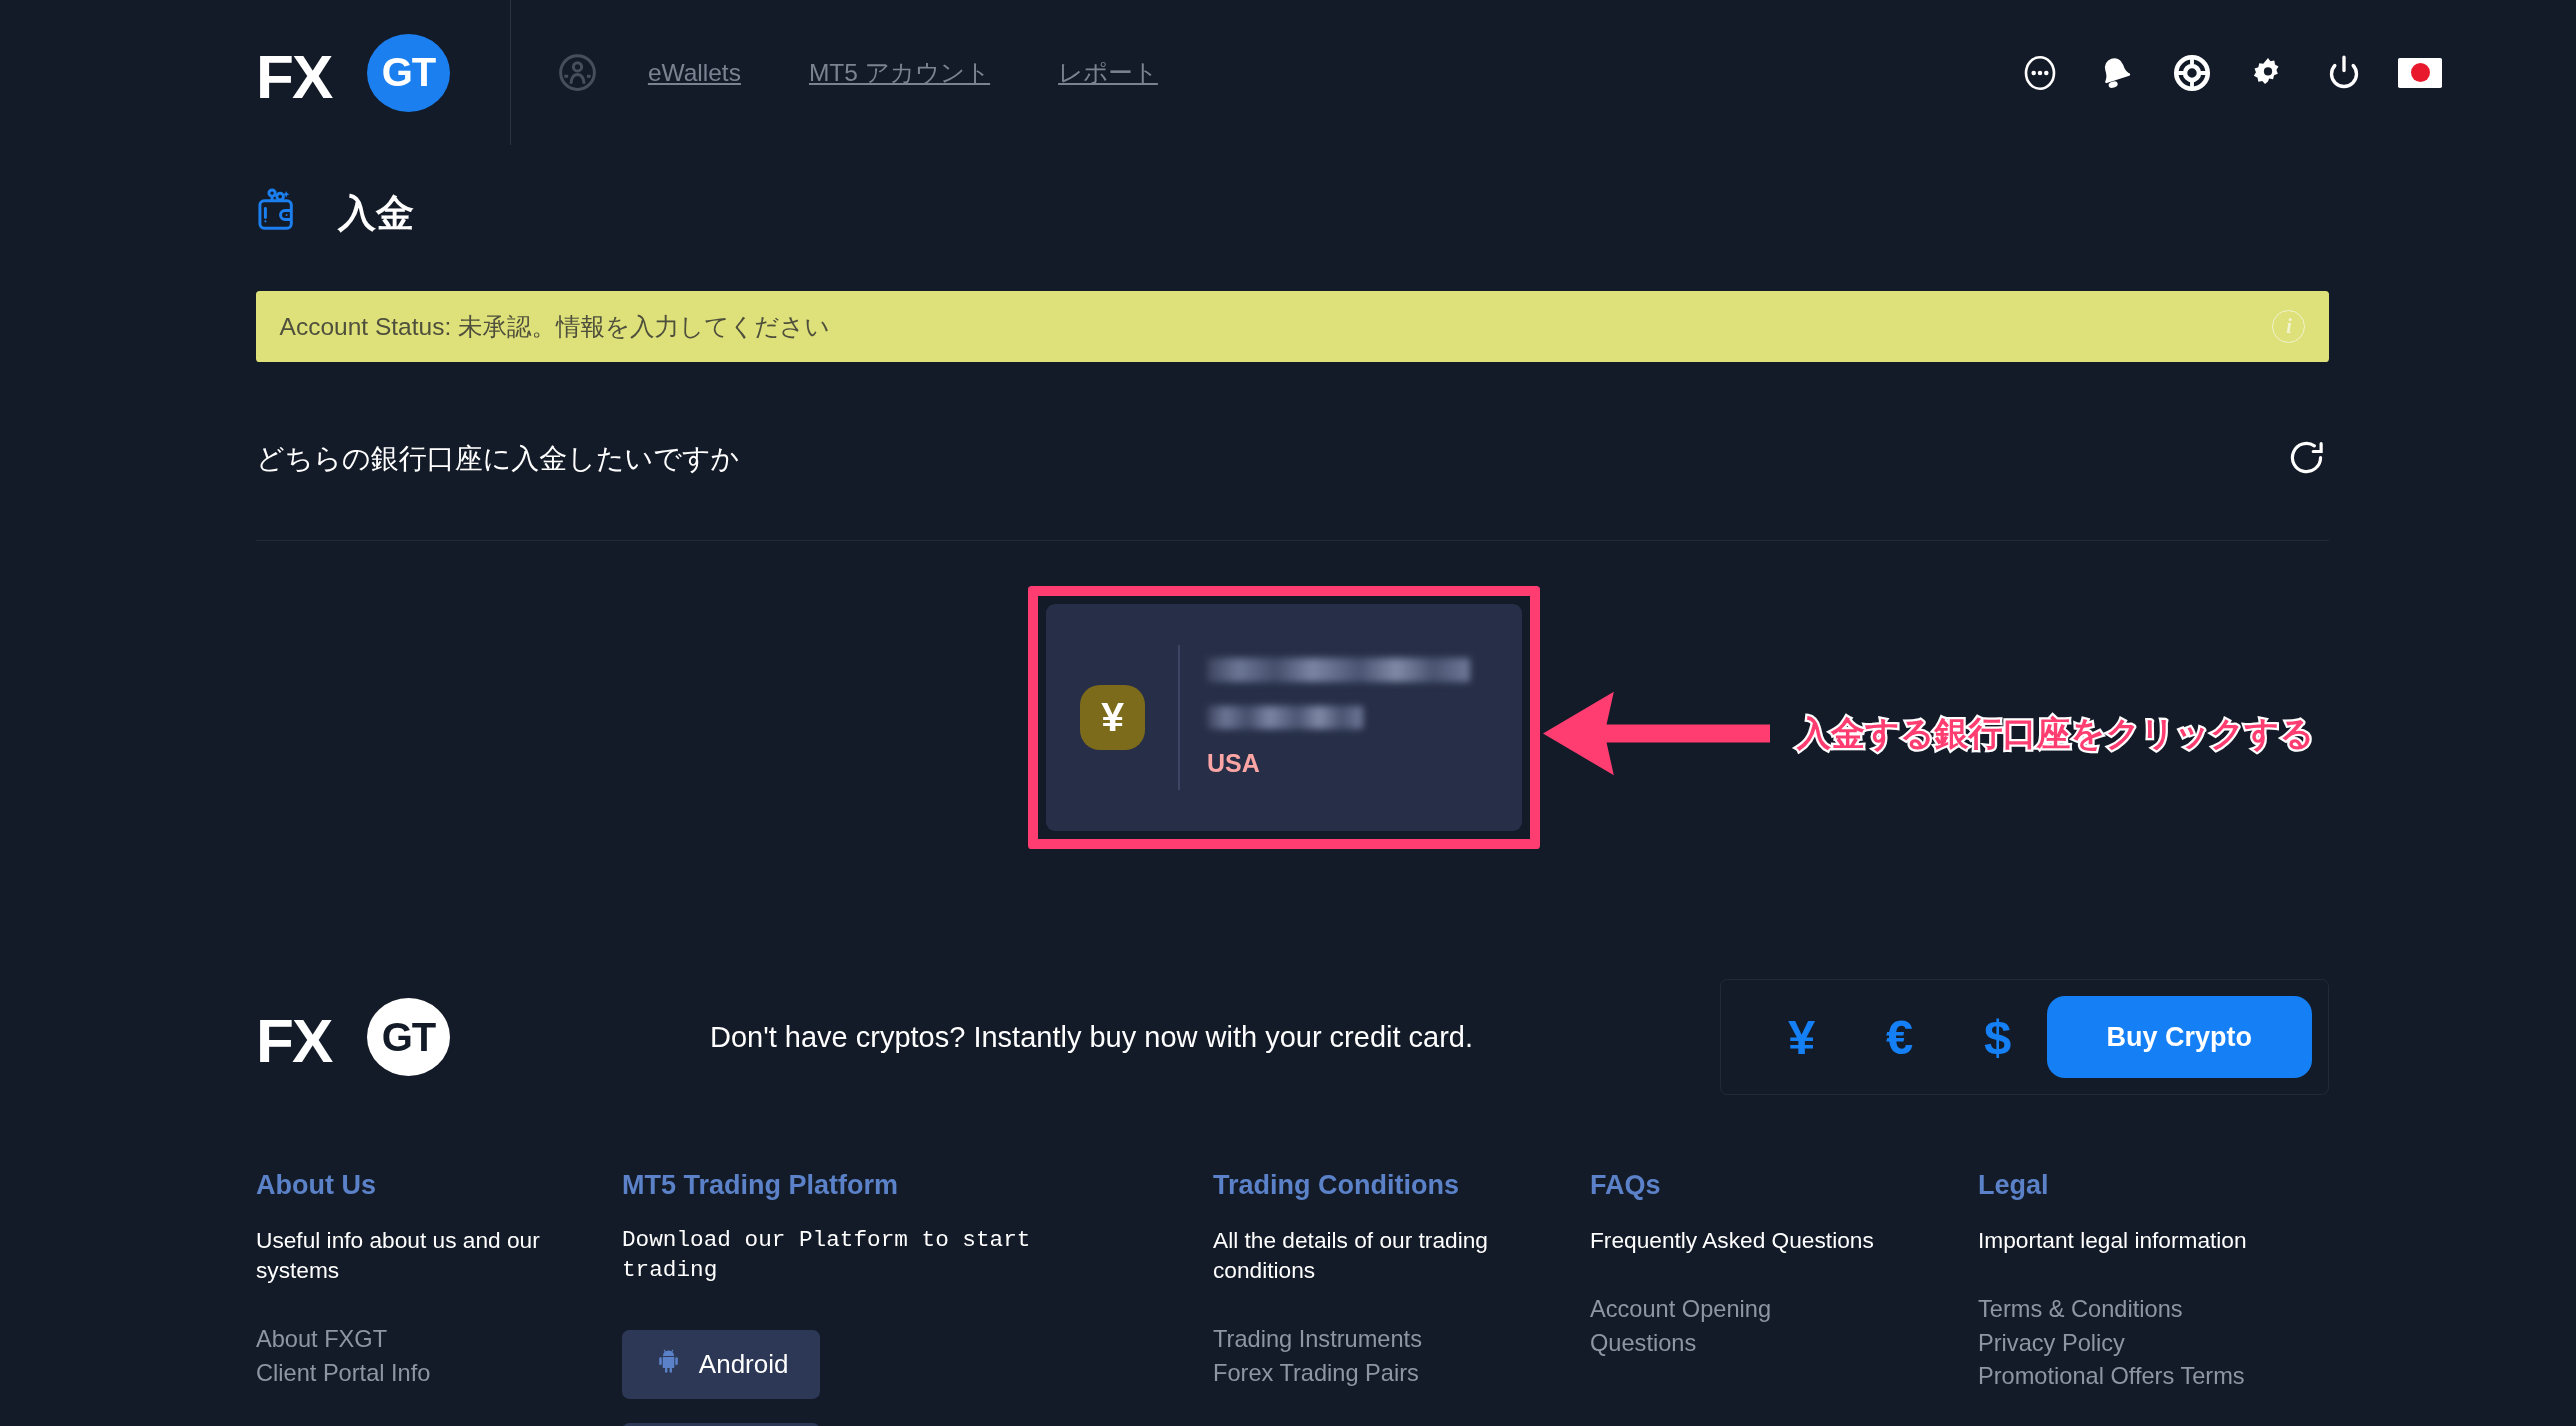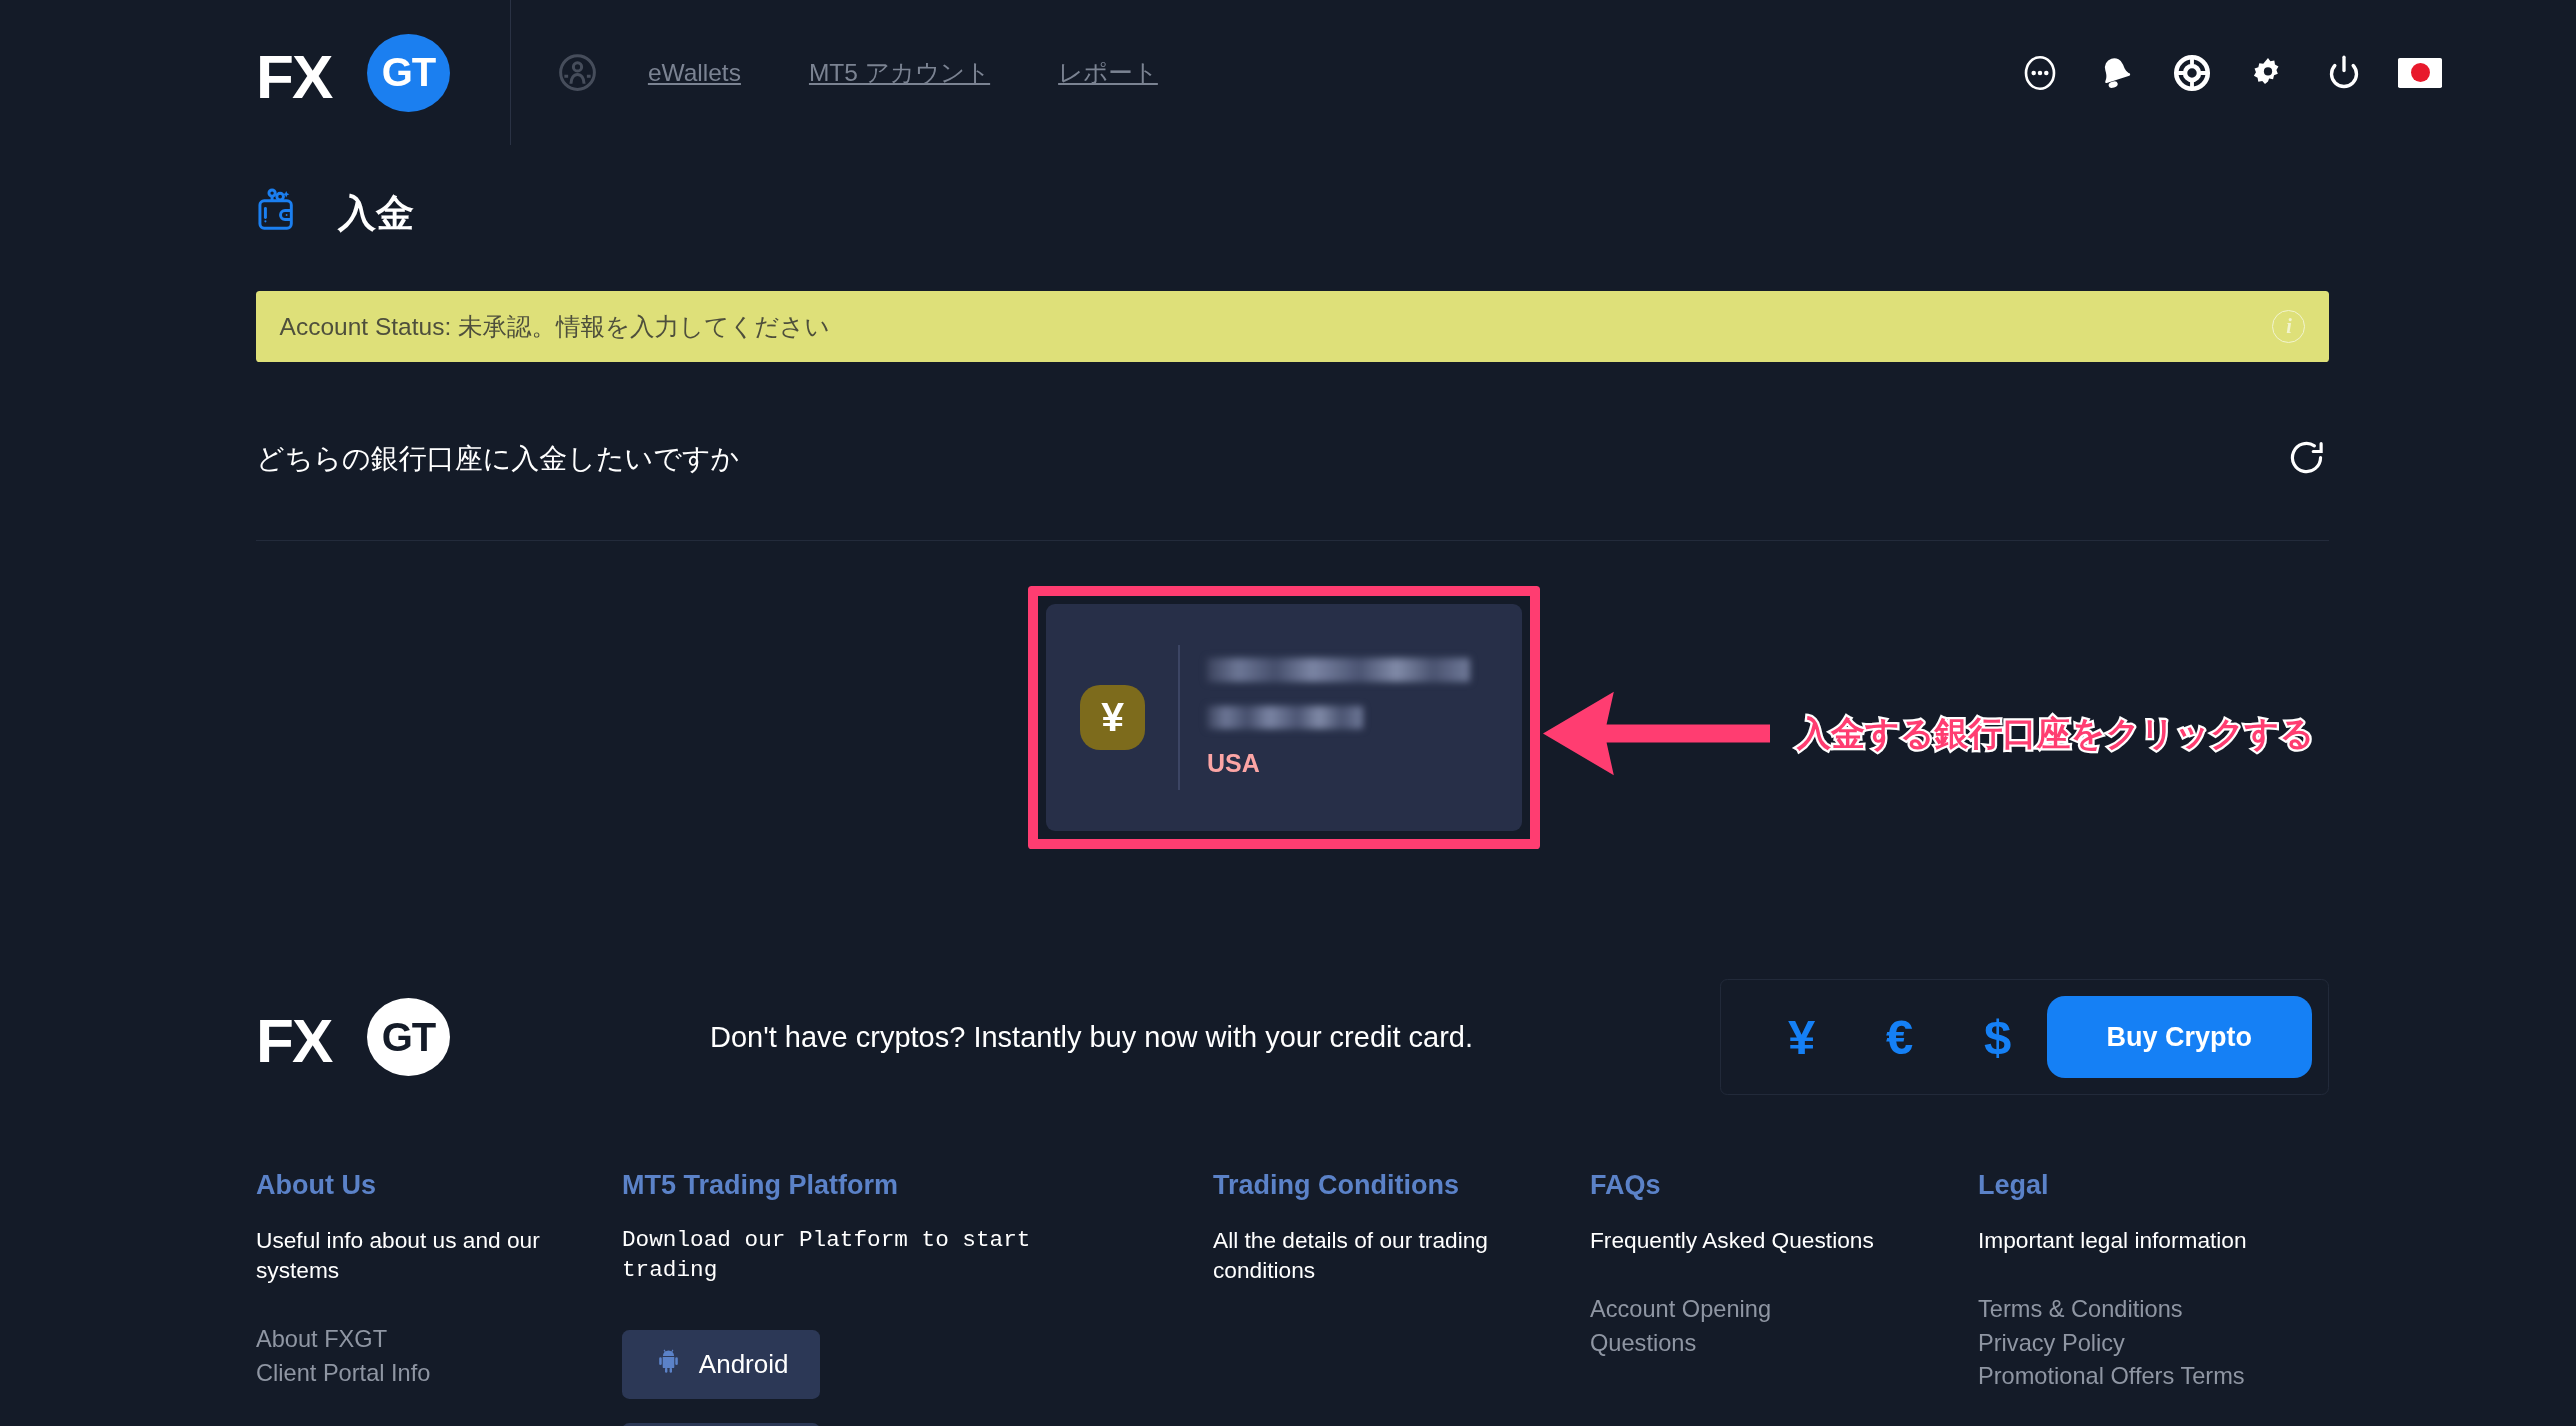--- a/index.html
+++ b/index.html
@@ -541,20 +541,24 @@
           </span>
           <span>iOS</span>
         </button>
 
       </div>
     </div>
 
     <div class="fcol c2">
       <h3>Trading Conditions</h3>
       <div class="fdesc">All the details of our trading conditions</div>
+      <div class="flinks">
+        <a class="flink" href="#">Trading Instruments</a>
+        <a class="flink" href="#">Forex Trading Pairs</a>
+      </div>
     </div>
 
     <div class="fcol c3">
       <h3>FAQs</h3>
       <div class="fdesc">Frequently Asked Questions</div>
       <div class="flinks">
         <a class="flink" href="#">Account Opening</a>
         <a class="flink" href="#">Questions</a>
       </div>
     </div>

